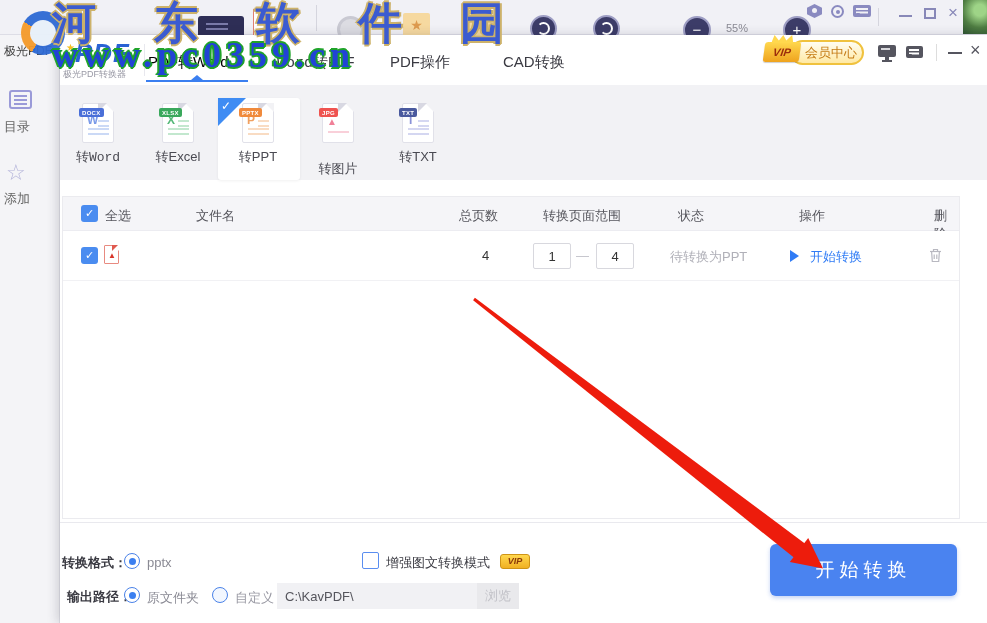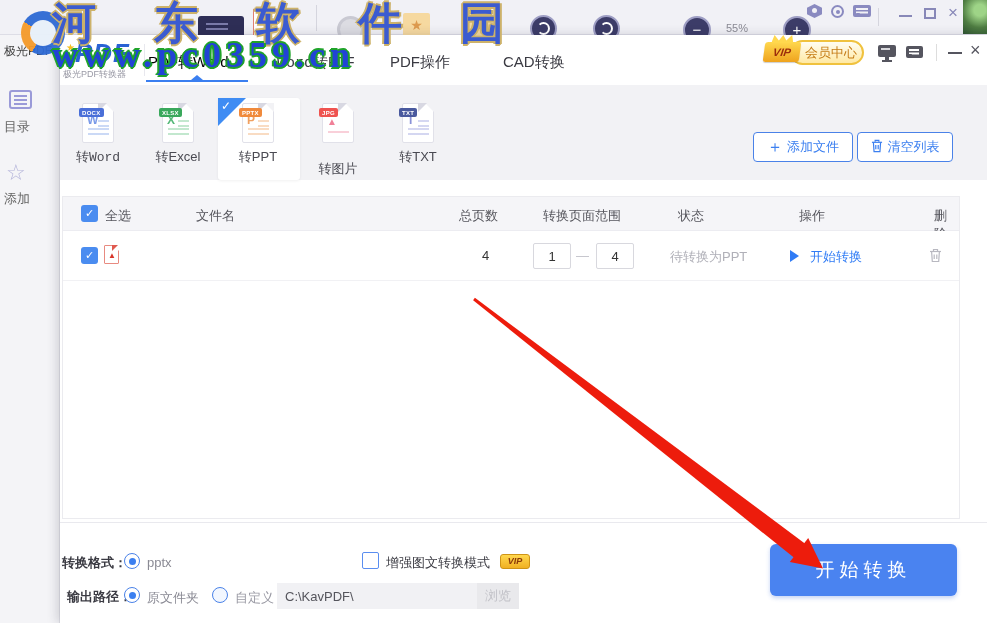--- a/index.html
+++ b/index.html
@@ -283,33 +283,20 @@
     <div class="abs">
       <div class="abs ftype" style="left:342px;">
         <span class="fbadge" style="background:#4a5a9e;">TXT</span>
         <span class="fletter" style="color:#8a92d8;">T</span>
         <span class="flines half" style="color:#b8bce8;"></span>
           <span class="flines" style="color:#b8bce8; height:8px;"></span>
       </div>
       <div class="abs subtab-label" style="left:318px;">转TXT</div>
     </div>
 
-    <div class="abs outline-btn" style="left:693px; width:100px;">
-      <span class="plus">＋</span><span>添加文件</span>
-    </div>
-    <div class="abs outline-btn" style="left:797px; width:96px;">
-      <svg width="12" height="14" viewBox="0 0 13 15">
-          <g fill="none" stroke="#3b7ff0" stroke-width="1.3">
-            <path d="M1 3.5h11"></path>
-            <path d="M4.5 3V1.5h4V3"></path>
-            <path d="M2.6 3.5l.7 10h6.4l.7-10"></path>
-            <path d="M5.2 6.5v4.5M7.8 6.5v4.5"></path>
-          </g>
-        </svg><span>清空列表</span>
-    </div>
   </div>
 
   <div class="abs" id="list-box">
     <div class="abs" id="list-header">
       <div class="abs checkbox checked" style="left:18px; top:8px;">✓</div>
       <div class="abs hcell" style="left:42px;">全选</div>
       <div class="abs hcell" style="left:133px;">文件名</div>
       <div class="abs hcell" style="left:396px;">总页数</div>
       <div class="abs hcell" style="left:480px;">转换页面范围</div>
       <div class="abs hcell" style="left:615px;">状态</div>

